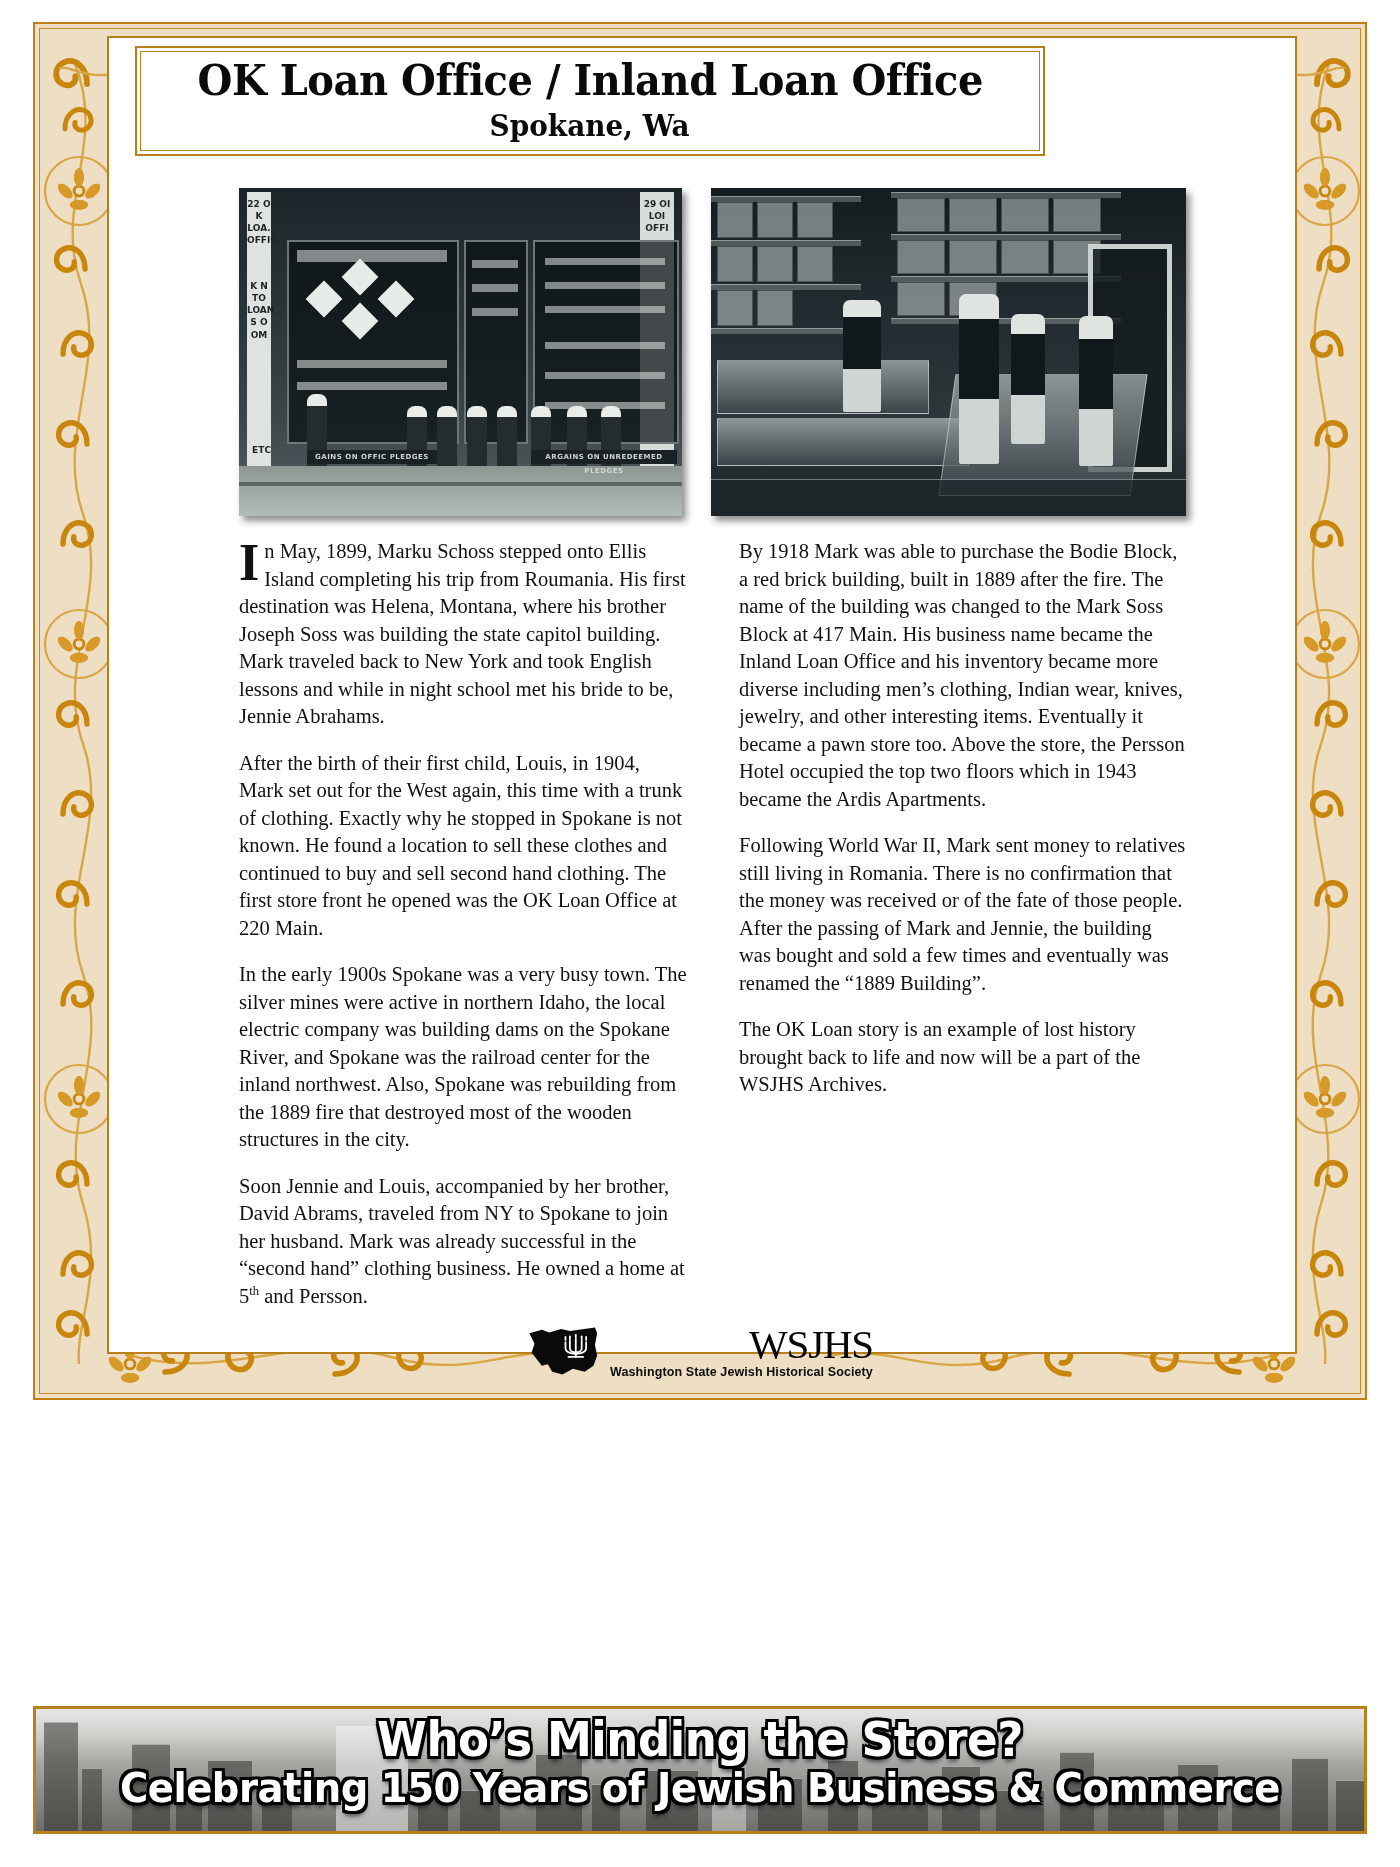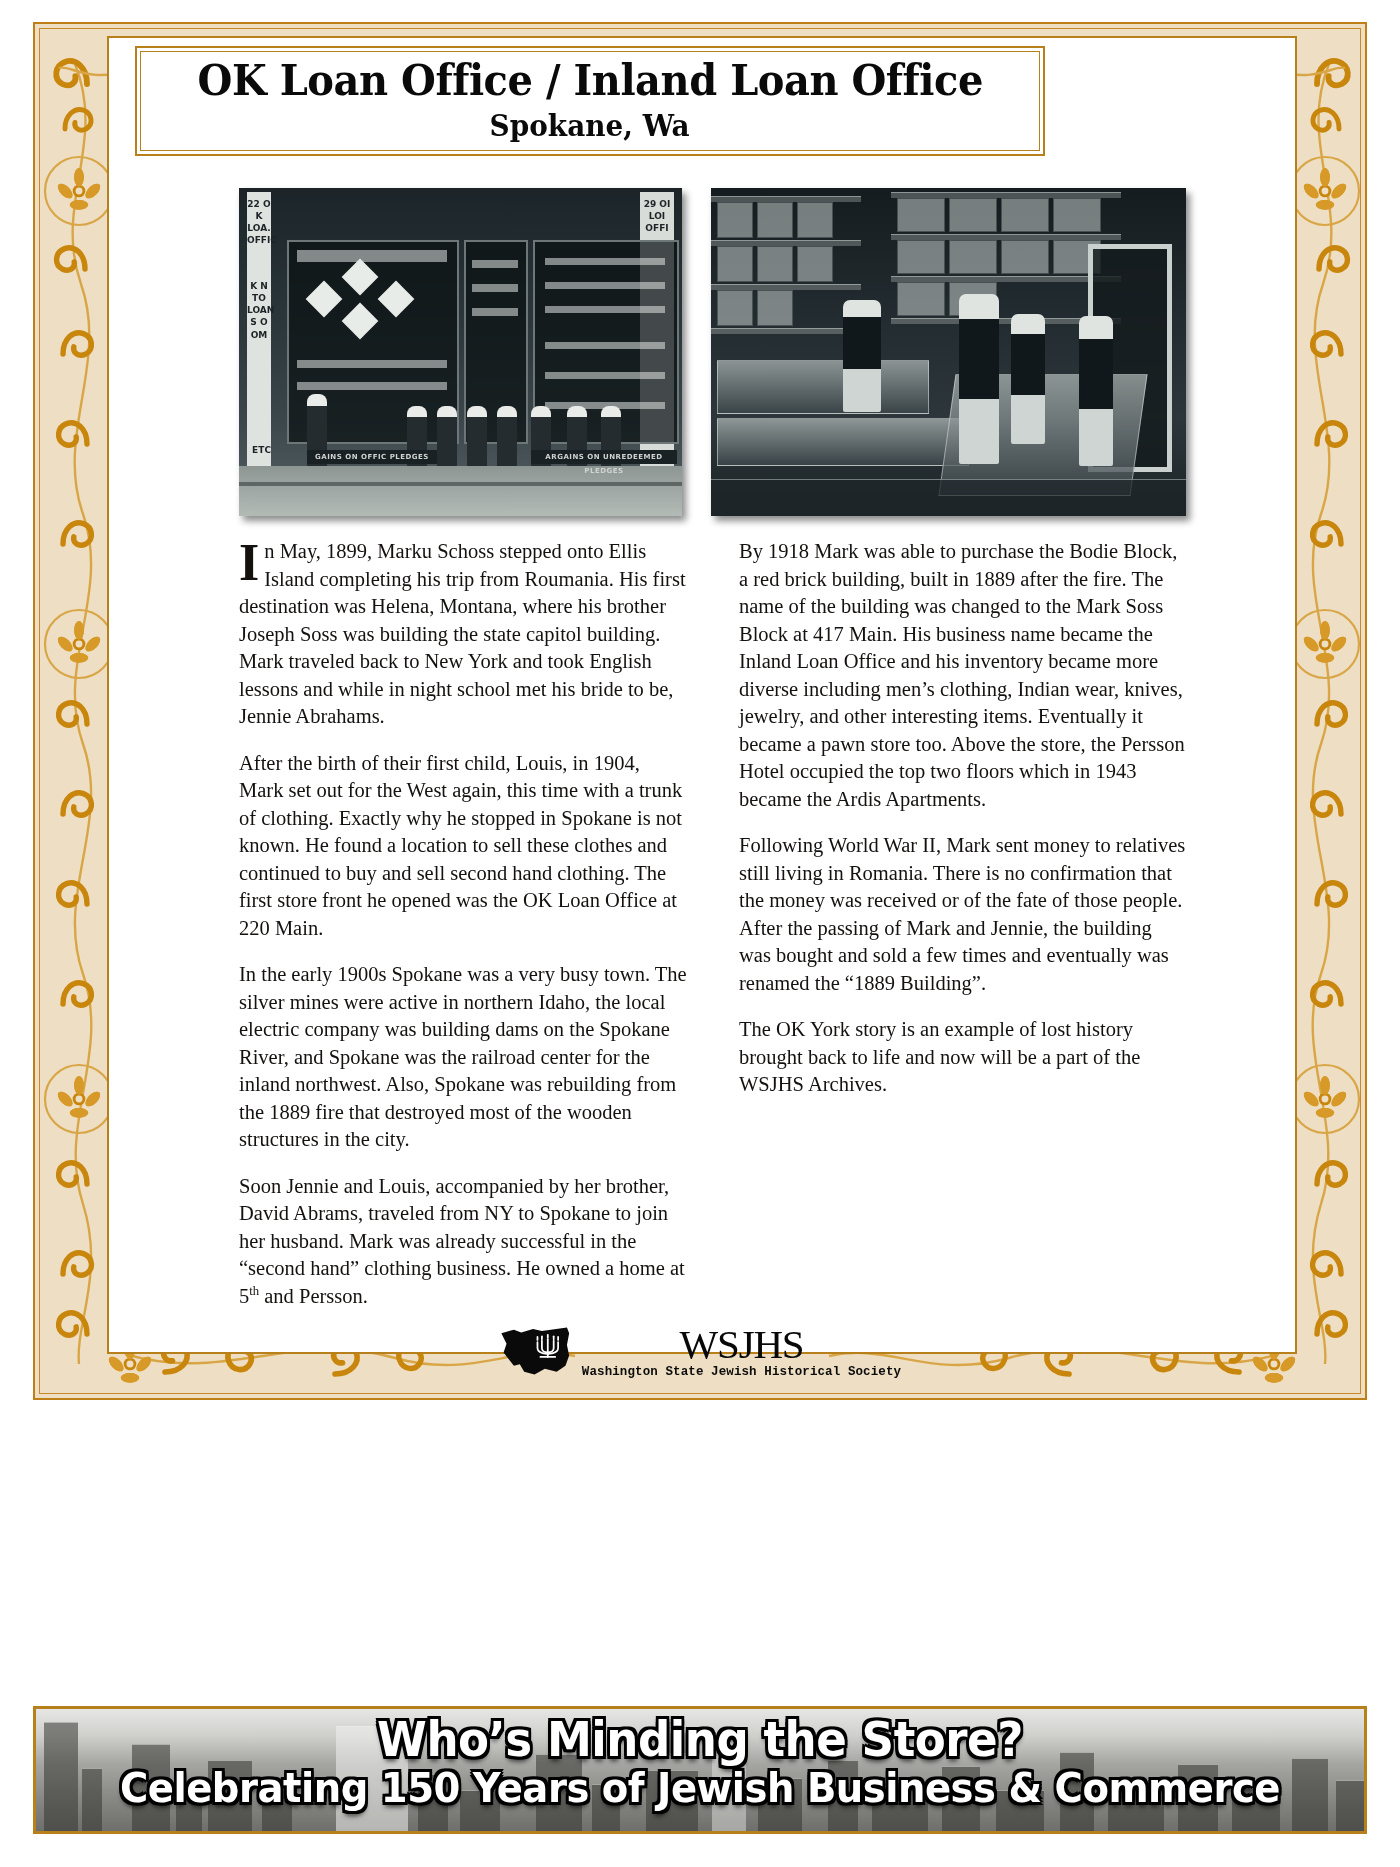--- a/index.html
+++ b/index.html
@@ -134,27 +134,27 @@
     color:#14110f;
   }
   sup{font-size:.62em;vertical-align:super;line-height:0;}
 
   
   .logo{
     position:absolute;left:0;right:0;bottom:10px;height:74px;
     display:flex;align-items:center;justify-content:center;gap:9px;z-index:6;
   }
   .wa-shape{width:74px;height:56px;}
-  .logo-txt{display:flex;flex-direction:column;align-items:center;line-height:1;}
+  .logo-txt{display:flex;flex-direction:column;align-items:flex-end;line-height:1;}
   .logo-big{
     font-family:"Liberation Serif", serif;
     font-size:41px;letter-spacing:-1.2px;color:#080808;font-weight:normal;
   }
   .logo-small{
-    font-family:Liberation Mono, monospace;
+    font-family:Liberation Sans, sans-serif;
     font-weight:bold;font-size:12.5px;color:#0c0c0c;letter-spacing:.1px;margin-top:1px;
   }
 
   
   .banner{
     position:absolute;left:33px;top:1706px;width:1334px;height:128px;
     border:3px solid #B8801B;box-sizing:border-box;overflow:hidden;
     background:#9b9b9b;
   }
   .skyline{position:absolute;inset:0;
@@ -392,21 +392,21 @@
       <div class="article clearfix">
         <div class="col">
           <p><span class="dropcap">I</span><span>n May, 1899, Marku Schoss stepped onto Ellis Island completing his trip from Roumania. His first destination was Helena, Montana, where his brother Joseph Soss was building the state capitol building. Mark traveled back to New York and took English lessons and while in night school met his bride to be, Jennie Abrahams.</span></p>
           <p>After the birth of their first child, Louis, in 1904, Mark set out for the West again, this time with a trunk of clothing. Exactly why he stopped in Spokane is not known. He found a location to sell these clothes and continued to buy and sell second hand clothing. The first store front he opened was the OK Loan Office at 220 Main.</p>
           <p>In the early 1900s Spokane was a very busy town. The silver mines were active in northern Idaho, the local electric company was building dams on the Spokane River, and Spokane was the railroad center for the inland northwest. Also, Spokane was rebuilding from the 1889 fire that destroyed most of the wooden structures in the city.</p>
           <p><span>Soon Jennie and Louis, accompanied by her brother, David Abrams, traveled from NY to Spokane to join her husband. Mark was already successful in the “second hand” clothing business. He owned a home at 5</span><sup>th</sup><span> and Persson.</span></p>
         </div>
         <div class="col right">
           <p>By 1918 Mark was able to purchase the Bodie Block, a red brick building, built in 1889 after the fire. The name of the building was changed to the Mark Soss Block at 417 Main. His business name became the Inland Loan Office and his inventory became more diverse including men’s clothing, Indian wear, knives, jewelry, and other interesting items. Eventually it became a pawn store too. Above the store, the Persson Hotel occupied the top two floors which in 1943 became the Ardis Apartments.</p>
           <p>Following World War II, Mark sent money to relatives still living in Romania. There is no confirmation that the money was received or of the fate of those people. After the passing of Mark and Jennie, the building was bought and sold a few times and eventually was renamed the “1889 Building”.</p>
-          <p>The OK York story is an example of lost history brought back to life and now will be a part of the WSJHS Archives.</p>
+          <p>The OK Loan story is an example of lost history brought back to life and now will be a part of the WSJHS Archives.</p>
         </div>
       </div>
     </div>
 
     <div class="titlebox">
       <div class="inner-rule"></div>
       <div class="title-main">OK Loan Office / Inland Loan Office</div>
       <div class="title-sub">Spokane, Wa</div>
     </div>
 

